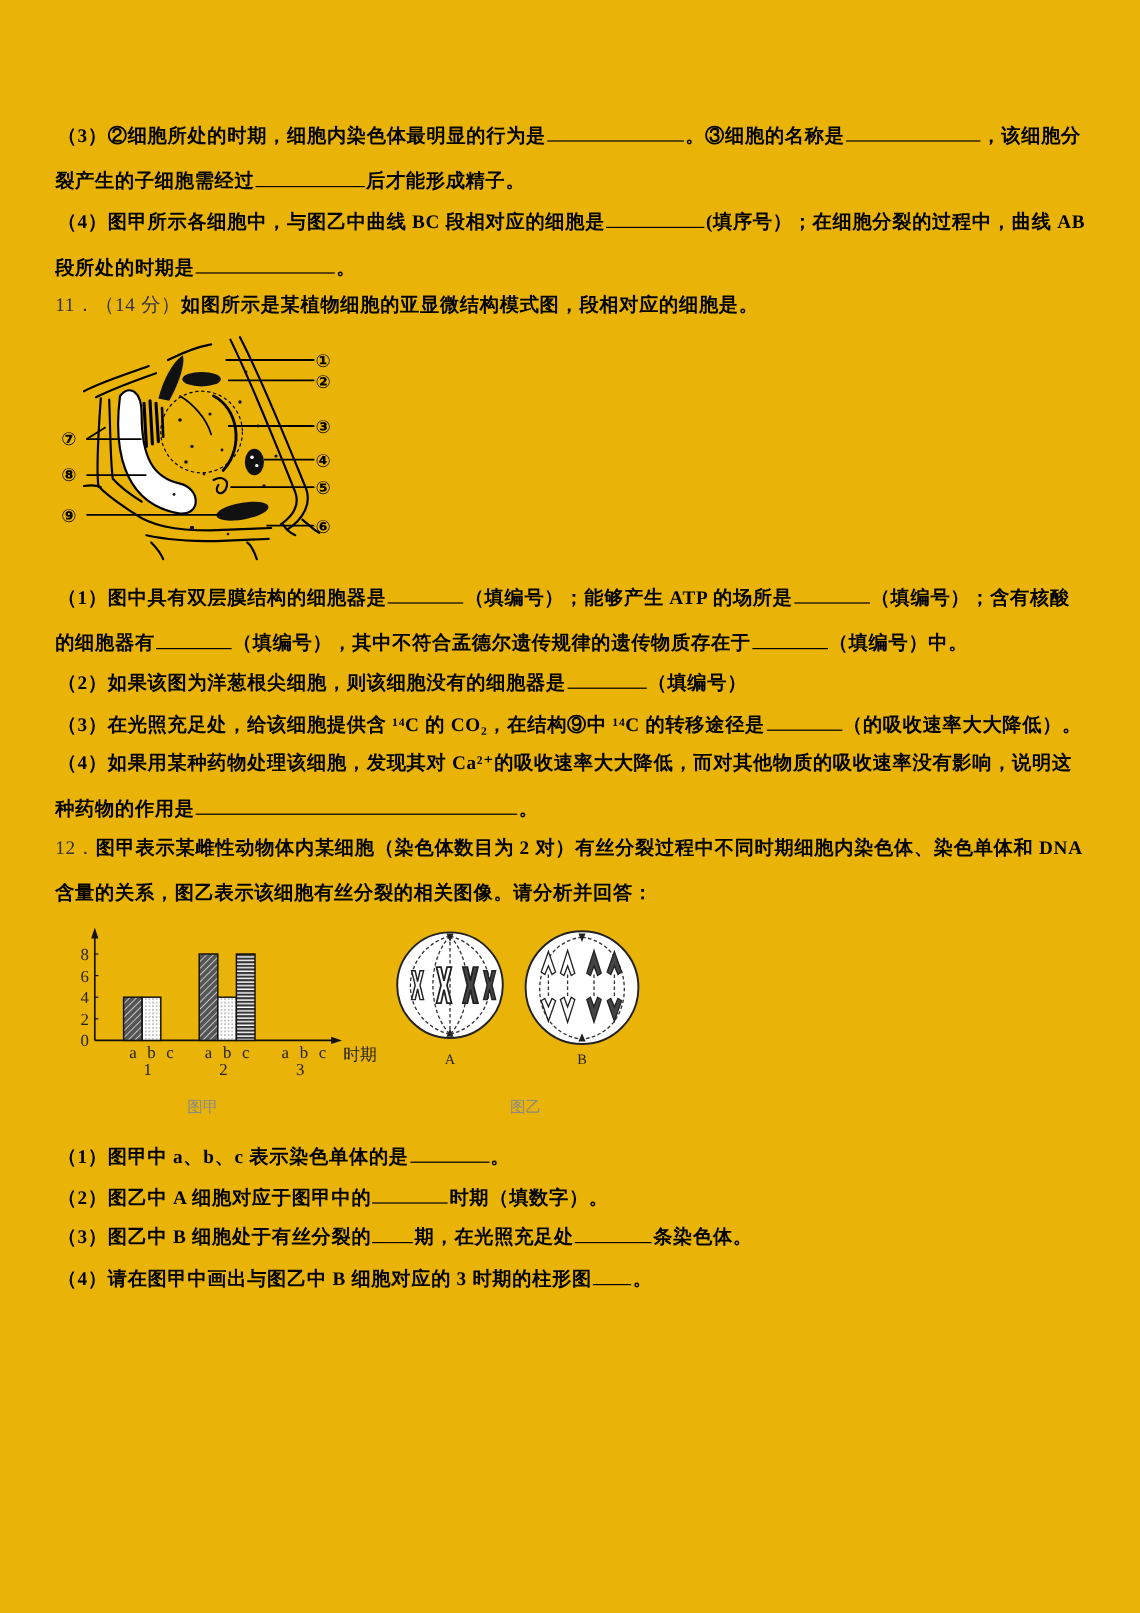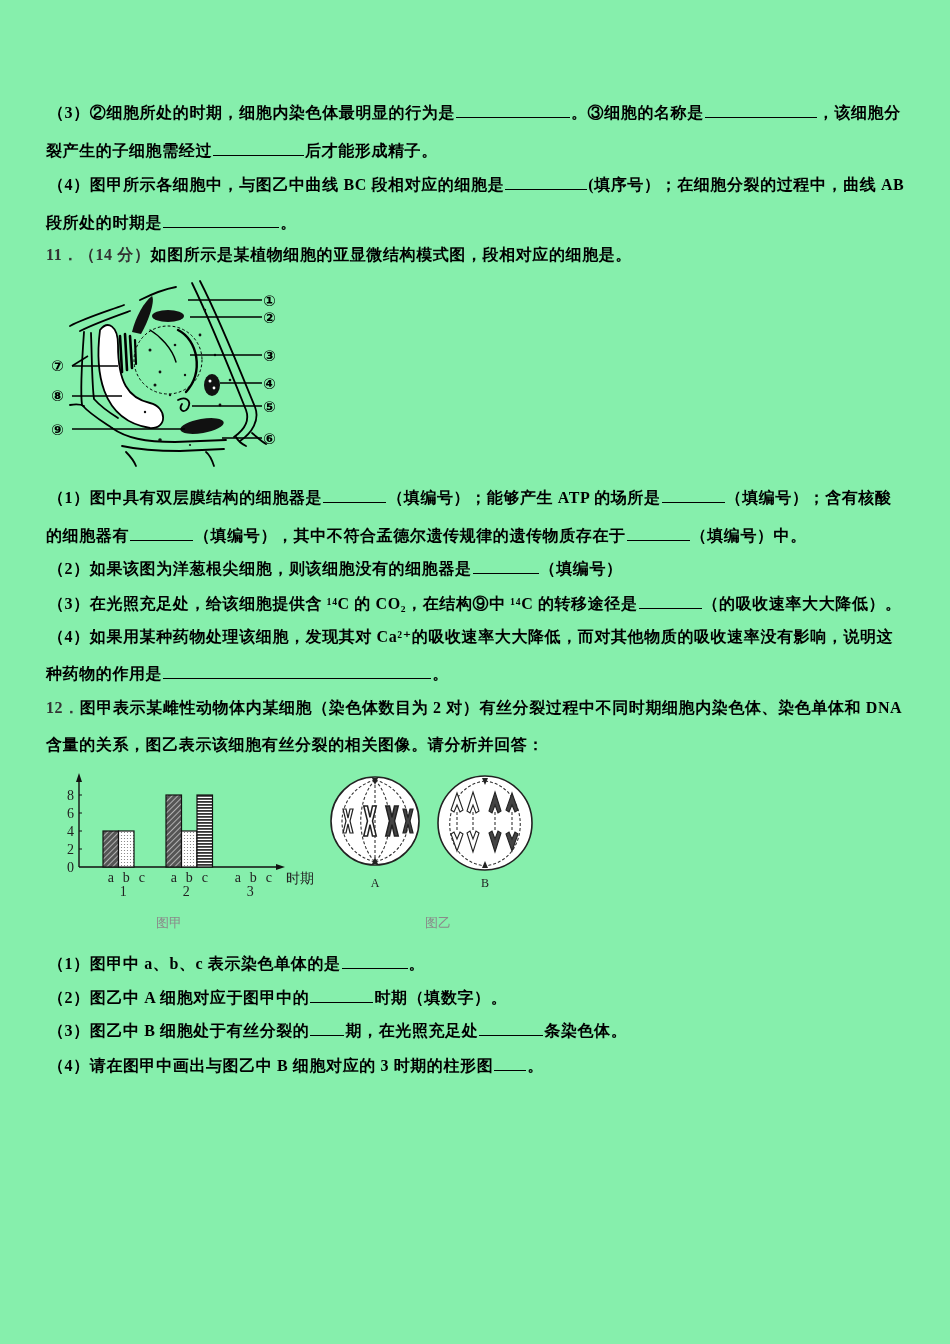--- a/index.html
+++ b/index.html
@@ -1,31 +1,31 @@
 <!DOCTYPE html>
 <html><head>
 <meta charset="utf-8">
 <style>
   html, body { margin: 0; padding: 0; background: #ffffff; }
   #page {
     position: relative; width: 950px; height: 1344px; overflow: hidden;
-    background: #86efac; color: #000;
+    background: #eab308; color: #000;
     font-family: "Liberation Serif", "DejaVu Serif", serif;
   }
   .ln {
     position: absolute; left: 48px; white-space: nowrap;
     font-size: 16px; font-weight: bold; letter-spacing: 0.6px;
     line-height: 18px;
   }
   .ln.cont { left: 46px; }
   .blank {
     display: inline-block; border-bottom: 1.4px solid #000;
     height: 14px; vertical-align: baseline; margin: 0 1px;
   }
-  .qnum { font-weight: bold; color: #333; }
+  .qnum { font-weight: normal; color: #333; }
   .fig { position: absolute; }
   .cap { font-family: "Liberation Serif", serif; fill: #8a8a8a; font-size: 13px; }
   .ax-lbl { font-family: "Liberation Serif", serif; font-size: 14px; fill: #222; }
   .tick-lbl { font-family: "Liberation Serif", serif; font-size: 14px; fill: #222; }
   .circ-lbl { font-family: "DejaVu Sans", sans-serif; font-size: 15px; font-weight: bold; fill: #000; }
   .cell-lbl { font-family: "Liberation Serif", serif; font-size: 12px; fill: #222; }
 </style>
 </head>
 <body>
 

